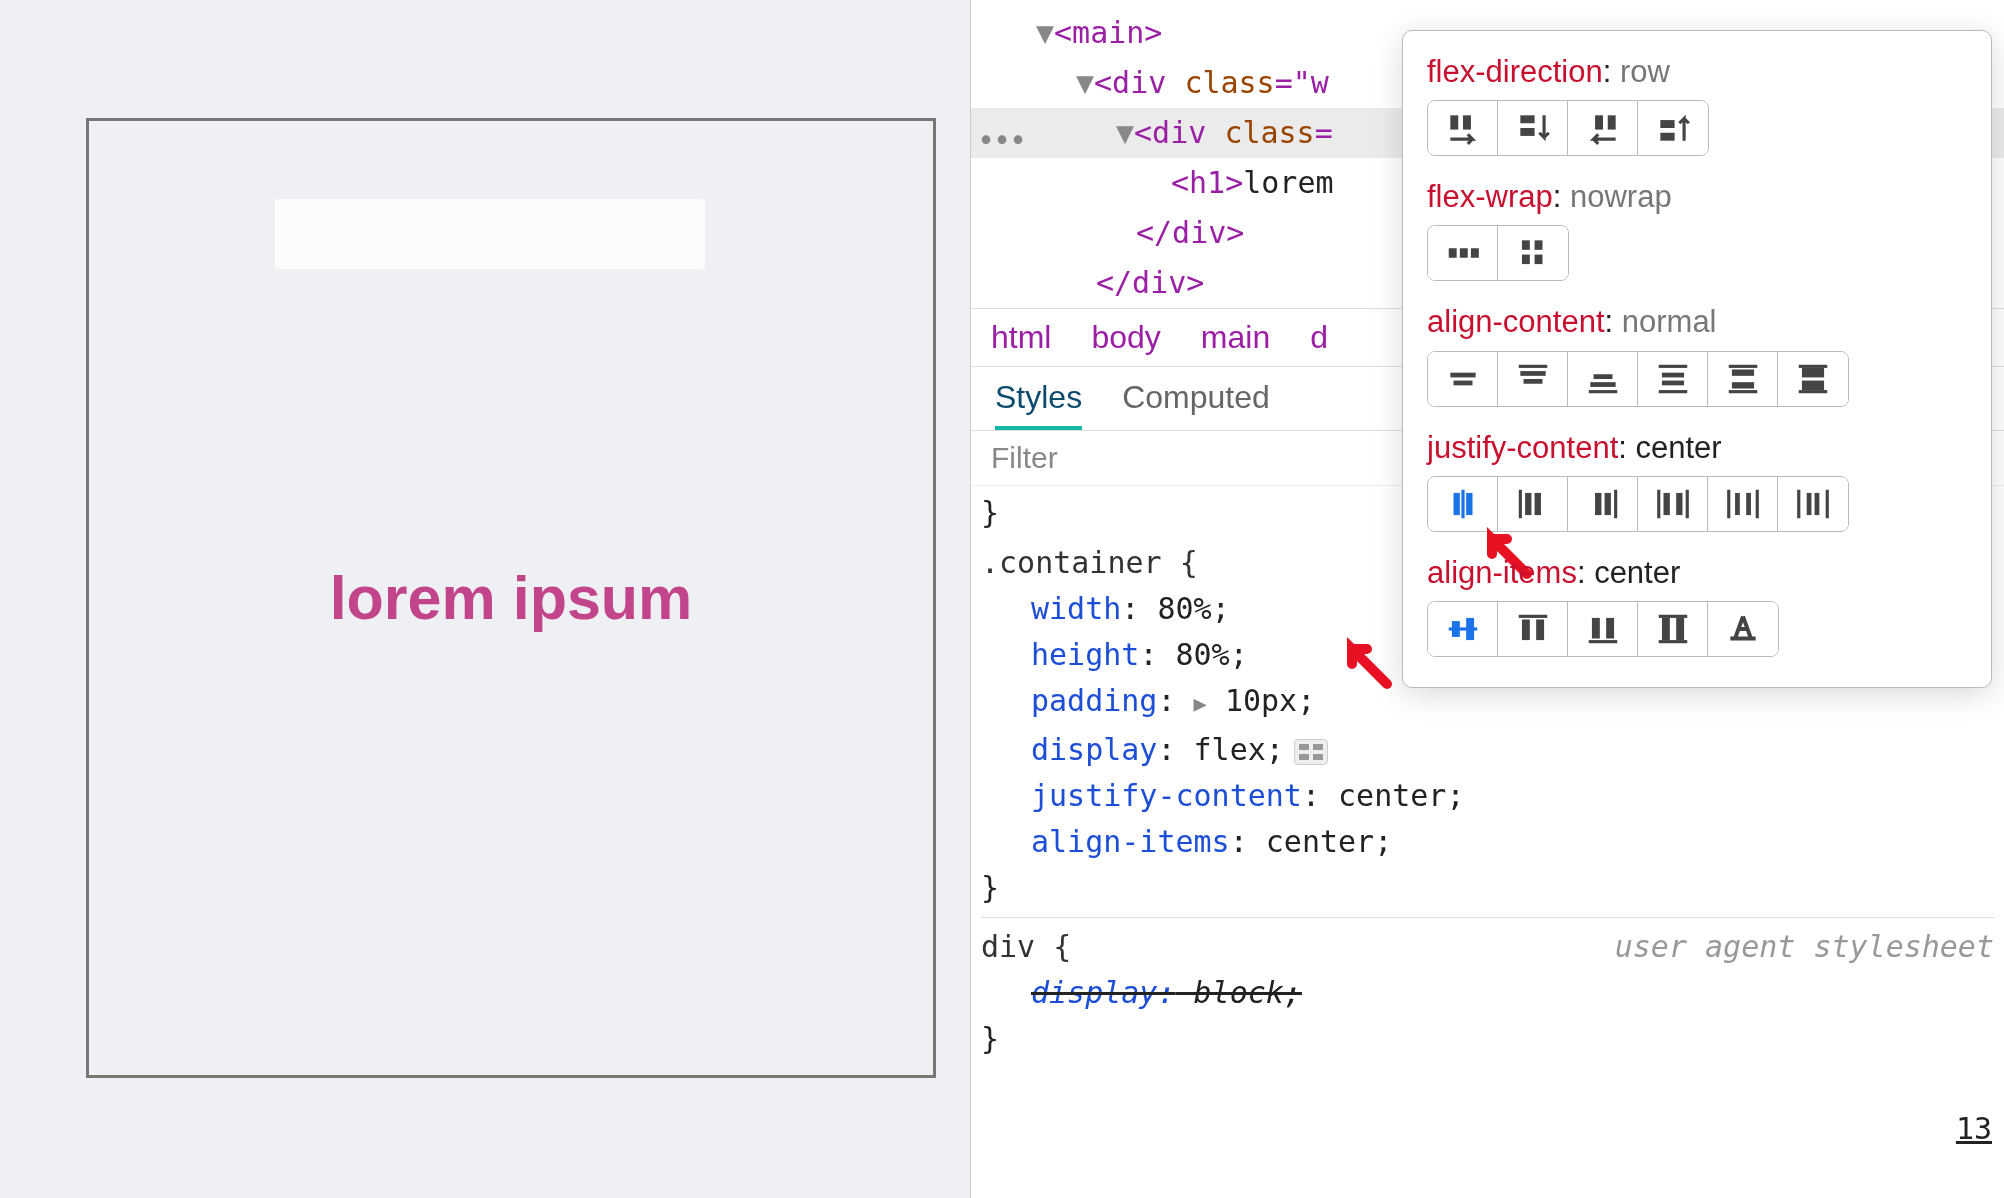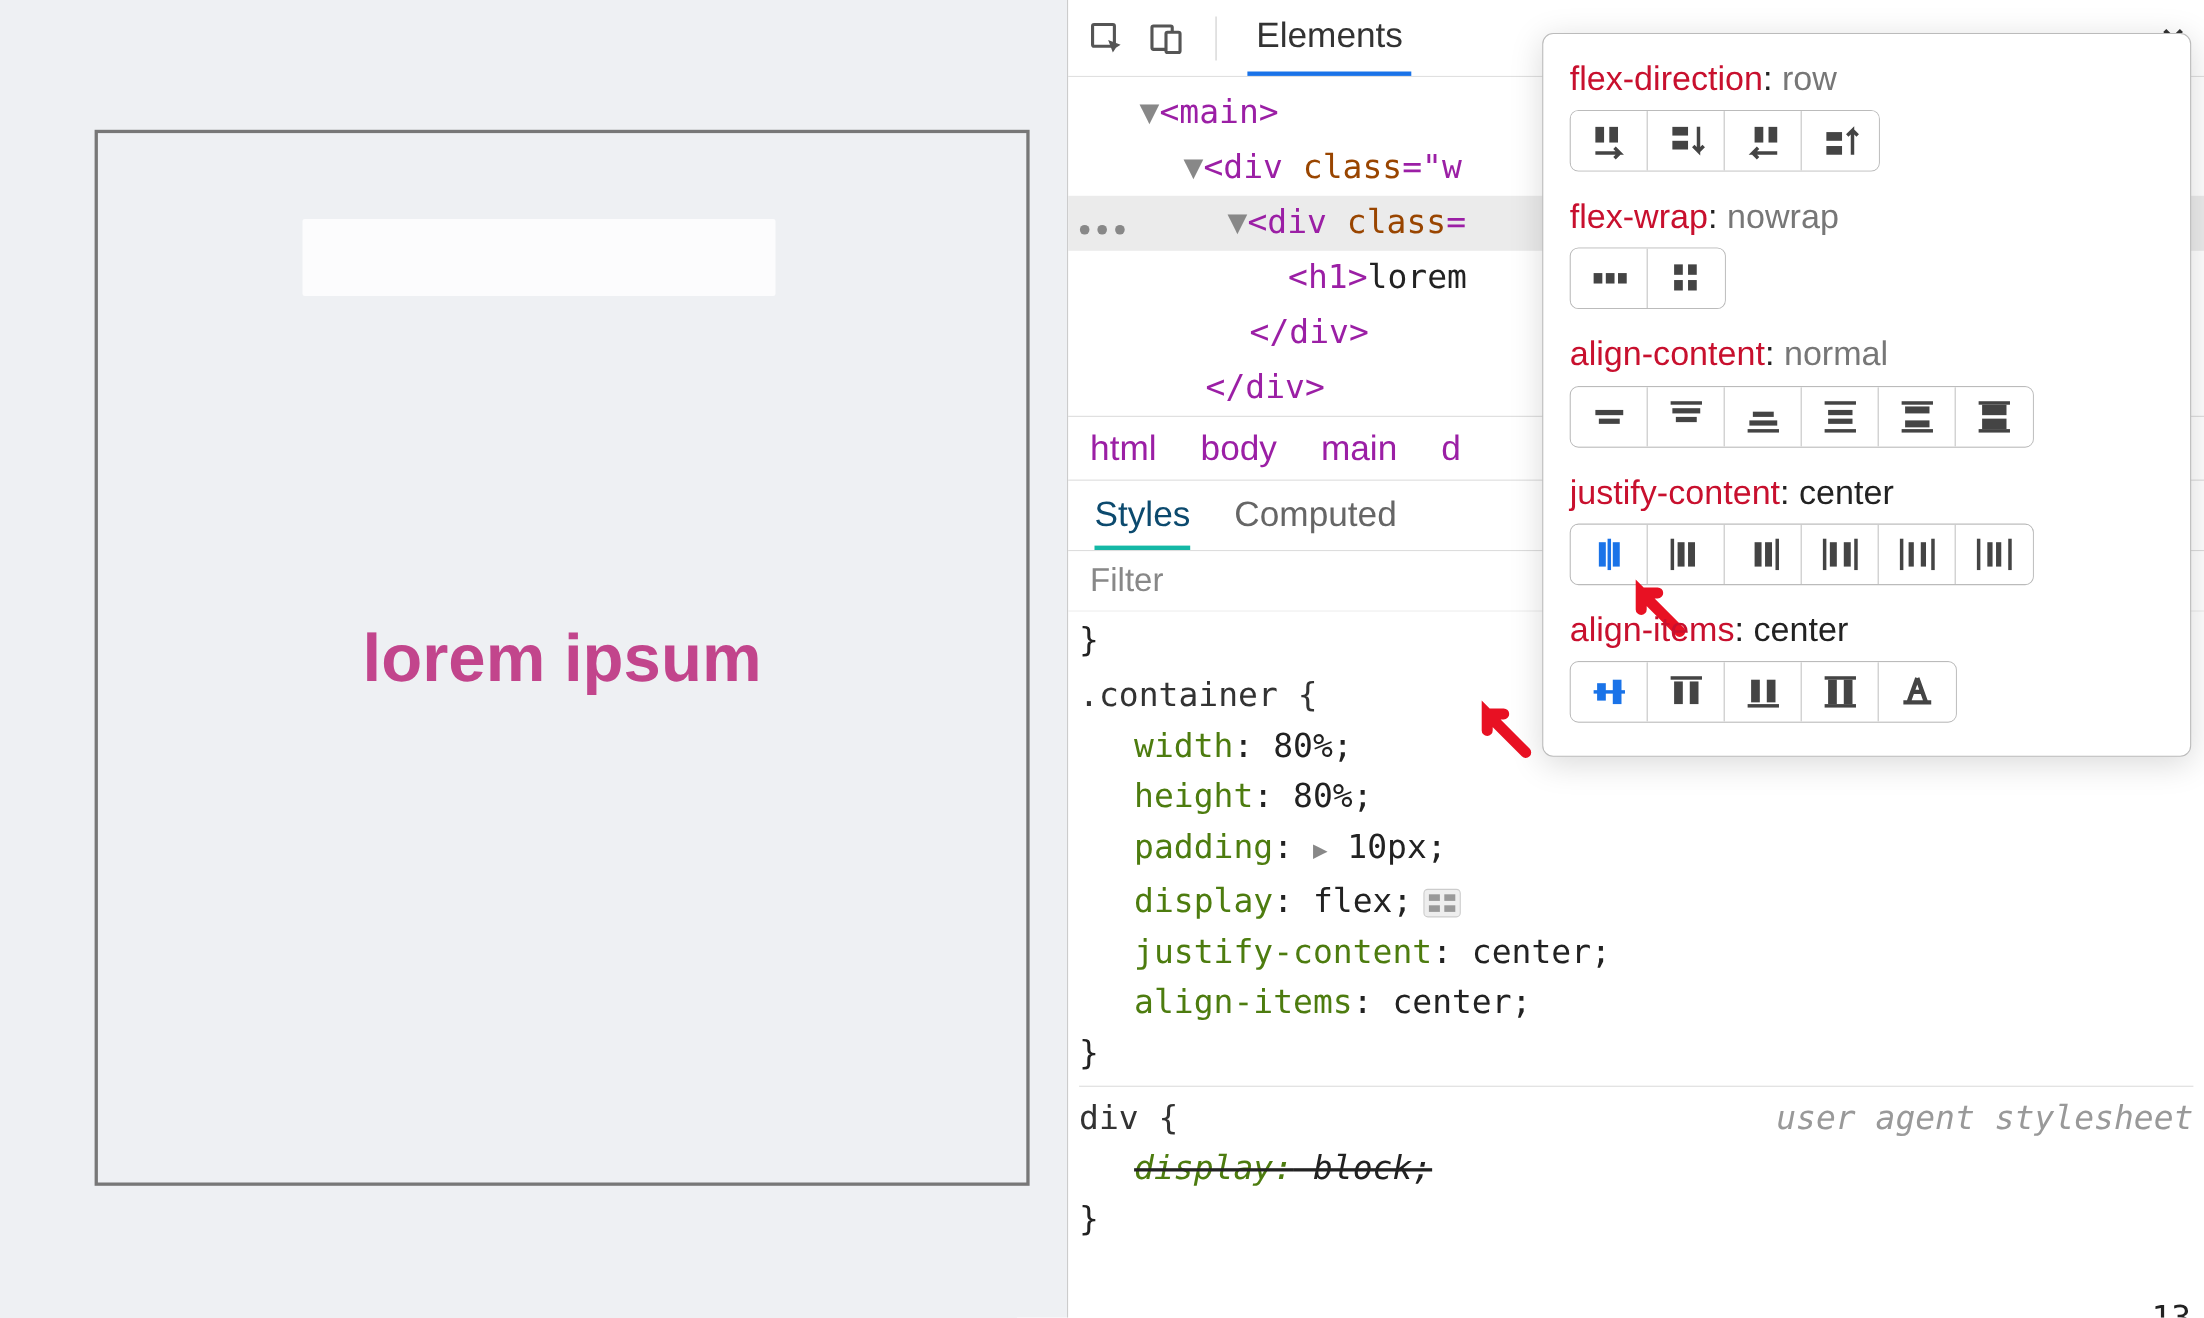--- a/index.html
+++ b/index.html
@@ -26,21 +26,21 @@
   .attr { color: #994500; }
   .txt { color: #222; }
   .breadcrumbs { display: flex; gap: 40px; padding: 10px 20px; font-size: 32px; color: #9b1fa5; border-top: 1px solid #ddd; border-bottom: 1px solid #ddd; }
   .breadcrumbs span { }
   .sub-tabs { display: flex; gap: 40px; padding: 12px 24px 0 24px; font-size: 32px; color: #666; border-bottom: 1px solid #ddd; }
   .sub-tabs .stab { padding-bottom: 10px; }
   .sub-tabs .stab.active { color: #0c4a6e; border-bottom: 4px solid #14b8a6; }
   .filter-row { padding: 10px 20px; color: #888; font-size: 30px; border-bottom: 1px solid #eee; }
   .styles-body { font-family: Menlo, Consolas, monospace; font-size: 30px; line-height: 46px; padding: 4px 10px 0 10px; position: relative; overflow: hidden; flex: 1; }
   .css-sel { color: #333; }
-  .css-prop { color: #4d7c0f; margin-top: 12px; }
+  .css-prop { color: #1d4ed8; margin-top: 12px; }
   .css-val { color: #222; }
   .uas { color: #999; font-style: italic; float: right; }
   .struck { text-decoration: line-through; font-style: italic; }
   .expand-tri { color: #888; font-size: 22px; }
   .flex-editor-btn { display: inline-block; vertical-align: middle; width: 34px; height: 26px; background: #eee; border: 1px solid #ccc; border-radius: 4px; margin-left: 10px; position: relative; }
   .flex-editor-btn::before { content: ""; position: absolute; left: 4px; top: 4px; width: 10px; height: 6px; background: #999; box-shadow: 14px 0 #999, 0 10px #999, 14px 10px #999; }
   .flex-popover { position: absolute; top: 30px; right: 12px; width: 590px; background: #fff; border: 1px solid #bbb; border-radius: 10px; box-shadow: 0 6px 30px rgba(0,0,0,0.15); padding: 22px 24px 30px 24px; font-size: 31px; line-height: 1.2; z-index: 10; }
   .fp-row { margin-bottom: 22px; }
   .fp-label { margin-bottom: 10px; }
   .fp-label .prop { color: #c8102e; }
@@ -66,37 +66,20 @@
 
   <div class="preview-pane">
     <div class="highlight-bar"></div>
     <div class="container-box">
       <div class="heading">lorem ipsum</div>
     </div>
   </div>
 
   <div class="devtools-pane">
 
-    <div class="dt-toolbar">
-      <span class="tb-btn">
-        <svg viewBox="0 0 24 24" fill="none" stroke="currentColor" stroke-width="2">
-            <rect x="3" y="3" width="14" height="14" rx="1"></rect>
-            <path d="M13 13 l8 3 -3 2 -2 3 z" fill="currentColor" stroke="none"></path>
-          </svg>
-      </span>
-      <span class="tb-btn">
-        <svg viewBox="0 0 24 24" fill="none" stroke="currentColor" stroke-width="2">
-            <rect x="3" y="4" width="13" height="15" rx="1"></rect>
-            <rect x="12" y="8" width="9" height="13" rx="1" fill="#fff"></rect>
-          </svg>
-      </span>
-      <span class="tb-sep"></span>
-      <span class="dt-tab active">Elements</span>
-      <span class="dt-close">×</span>
-    </div>
 
     <div class="dom-tree" style="position:relative;">
       <div class="dom-line"><span style="padding-left:65px"></span><span class="tw">▼</span><span class="tag">&lt;main&gt;</span></div>
       <div class="dom-line"><span style="padding-left:105px"></span><span class="tw">▼</span><span class="tag">&lt;div <span class="attr">class</span>="w</span></div>
       <div class="dom-line sel"><span class="dots">•••</span><span style="padding-left:145px"></span><span class="tw">▼</span><span class="tag">&lt;div <span class="attr">class</span>=</span></div>
       <div class="dom-line"><span style="padding-left:200px"></span><span class="tag">&lt;h1&gt;</span><span class="txt">lorem</span></div>
       <div class="dom-line"><span style="padding-left:165px"></span><span class="tag">&lt;/div&gt;</span></div>
       <div class="dom-line"><span style="padding-left:125px"></span><span class="tag">&lt;/div&gt;</span></div>
     </div>
 

